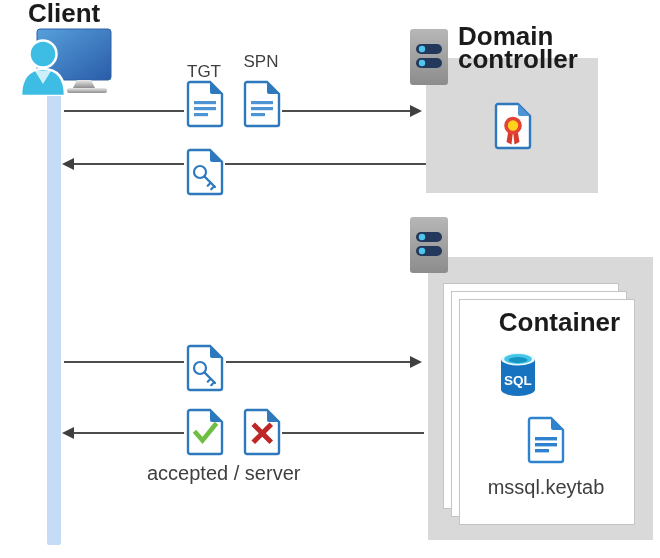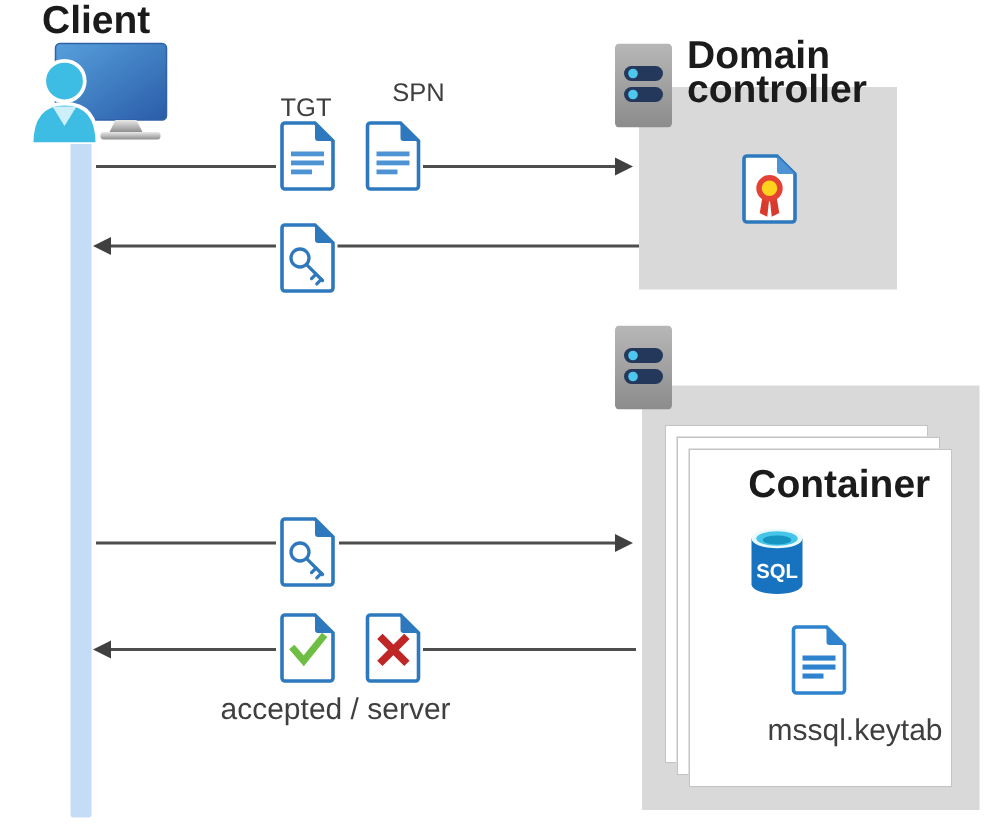--- a/index.html
+++ b/index.html
@@ -44,21 +44,21 @@
 
   <div class="abs aline" style="left:64px;top:361px;width:120px;"></div>
   <div class="abs aline" style="left:226px;top:361px;width:184px;"></div>
   <div class="abs ahead-r" style="left:410px;top:356px;"></div>
 
   <div class="abs ahead-l" style="left:62px;top:427px;"></div>
   <div class="abs aline" style="left:74px;top:432px;width:110px;"></div>
   <div class="abs aline" style="left:282px;top:432px;width:142px;"></div>
 
   <div class="abs label-plain center" style="left:184px;top:52px;width:40px;margin-top:10px;">TGT</div>
-  <div class="abs label-plain center" style="left:259px;top:52px;width:40px;">SPN</div>
+  <div class="abs label-plain center" style="left:241px;top:52px;width:40px;">SPN</div>
   <div class="abs label-big" style="left:147px;top:462px;">accepted / server</div>
 
   <div class="abs" style="left:186px;top:80px;">
     <svg width="38" height="48" viewBox="0 0 38 48">
       <path d="M2 4 a2 2 0 0 1 2 -2 h20 l12 12 v30 a2 2 0 0 1 -2 2 h-30 a2 2 0 0 1 -2 -2 z" fill="#ffffff" stroke="#2E79BE" stroke-width="2.4"></path>
       <path d="M24 2 l12 12 h-10 a2 2 0 0 1 -2 -2 z" fill="#2E79BE"></path>
       <rect x="8" y="21" width="22" height="3.2" fill="#4E94D4"></rect>
       <rect x="8" y="27" width="22" height="3.2" fill="#4E94D4"></rect>
       <rect x="8" y="33" width="14" height="3.2" fill="#4E94D4"></rect>
     </svg>
@@ -197,15 +197,15 @@
   <div class="abs" style="left:527px;top:416px;">
     <svg width="38" height="48" viewBox="0 0 38 48">
       <path d="M2 4 a2 2 0 0 1 2 -2 h20 l12 12 v30 a2 2 0 0 1 -2 2 h-30 a2 2 0 0 1 -2 -2 z" fill="#ffffff" stroke="#2E82CE" stroke-width="2.4"></path>
       <path d="M24 2 l12 12 h-10 a2 2 0 0 1 -2 -2 z" fill="#2E82CE"></path>
       <rect x="8" y="21" width="22" height="3.4" fill="#2E82CE"></rect>
       <rect x="8" y="27" width="22" height="3.4" fill="#2E82CE"></rect>
       <rect x="8" y="33" width="14" height="3.4" fill="#2E82CE"></rect>
     </svg>
   </div>
 
-  <div class="abs label-big center" style="left:459px;top:476px;width:174px;padding-left:24px;">mssql.keytab</div>
+  <div class="abs label-big center" style="left:459px;top:476px;width:174px;">mssql.keytab</div>
 
 </div>
 
 </body></html>

